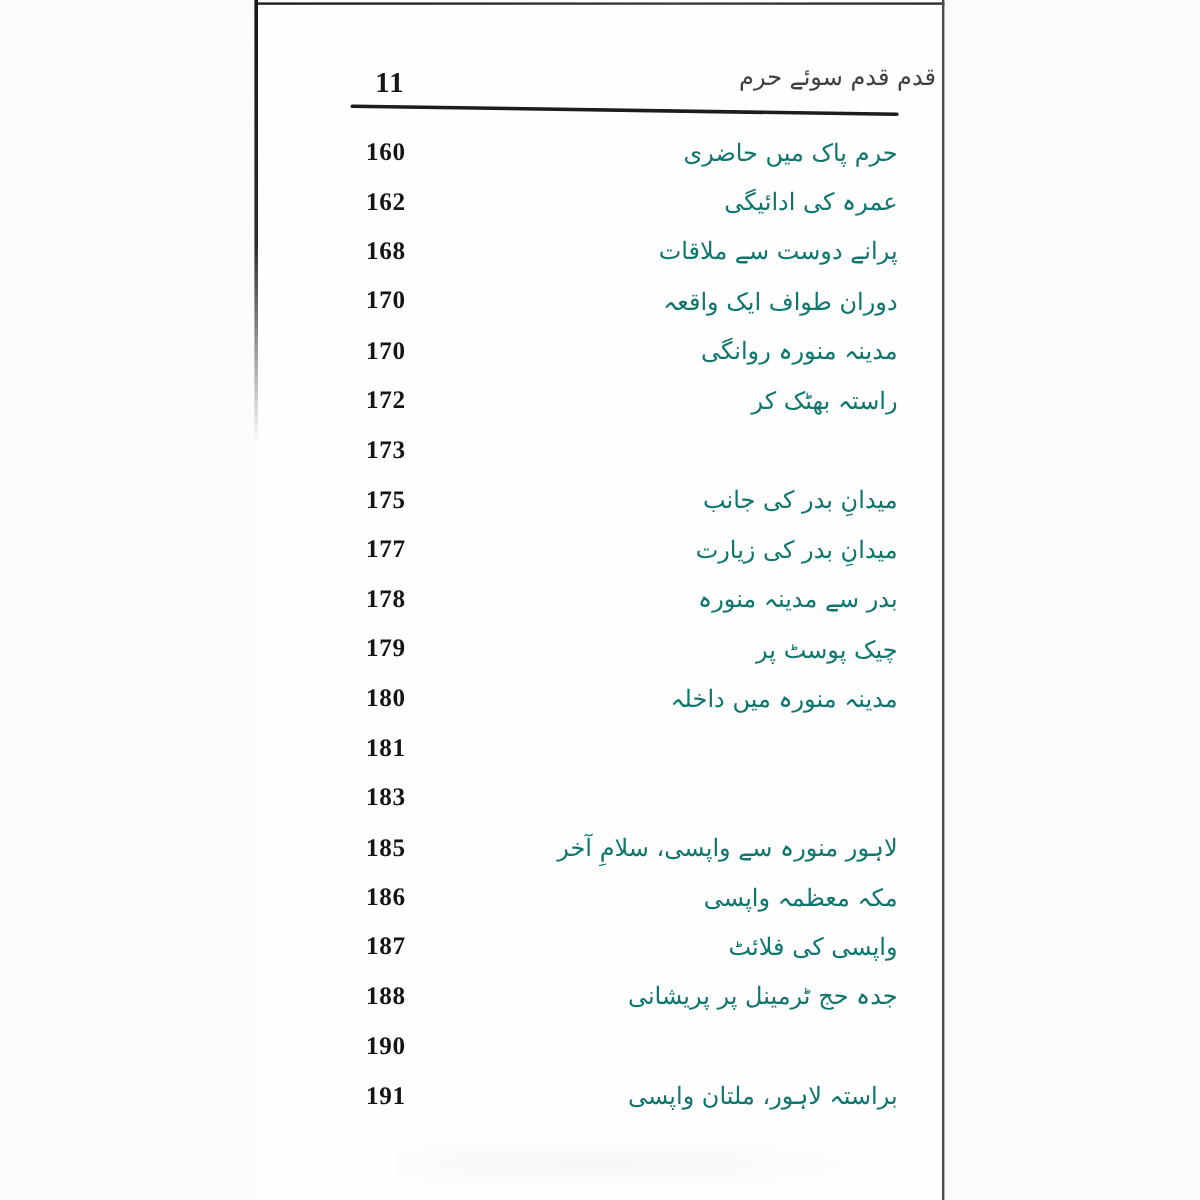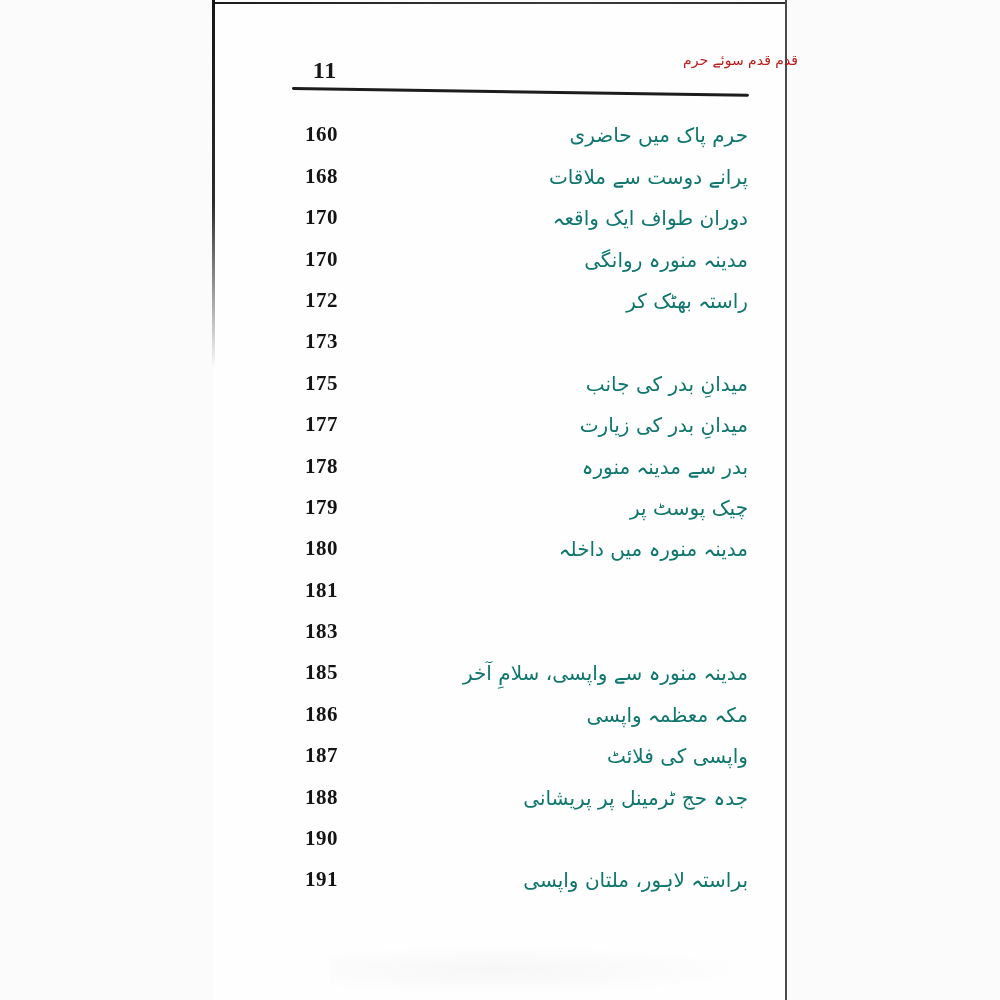--- a/index.html
+++ b/index.html
@@ -26,37 +26,37 @@
     position:absolute; left:212px; top:0; width:3px; height:370px;
     background:linear-gradient(to bottom, #161616 0%, #2c2c2c 55%, rgba(90,90,90,0) 100%);
   }
   .page-num {
     position:absolute; left:293px; top:57px; width:64px;
     text-align:center;
     font-weight:bold; font-size:24px; color:#161616;
     letter-spacing:1px;
   }
   .book-title {
-    position:absolute; right:202px; top:52px;
+    position:absolute; right:220px; top:52px;
     direction:rtl;
     font-family:"DejaVu Sans", sans-serif;
-    font-size:14px; color:#b91c1c;
+    font-size:20px; color:#404040;
     white-space:nowrap;
   }
   .header-rule {
     position:absolute; left:292px; top:87px; width:457px; height:2.5px;
     background:#1d1d1d; border-radius:2px;
     transform:rotate(0.85deg); transform-origin:left center;
   }
   .toc {
     position:absolute; left:213px; top:106px; width:572px;
   }
   .toc-row {
     height:41.4px;
-    display:flex; align-items:flex-end;
+    display:flex; align-items:center;
   }
   .toc-page {
     width:125px; flex:0 0 125px;
     text-align:right;
     font-family:"Liberation Serif", serif;
     font-weight:bold; font-size:21px; color:#141414;
     letter-spacing:0.5px;
   }
   .toc-title {
     flex:1;
@@ -80,20 +80,24 @@
 <div class="edge-right"></div>
 
 <div class="page-num">11</div>
 <div class="book-title">قدم قدم سوئے حرم</div>
 <div class="header-rule"></div>
 
 <div class="toc">
   <div class="toc-row">
     <span class="toc-page">160</span>
     <span class="toc-title">حرم پاک میں حاضری</span>
+  </div>
+  <div class="toc-row">
+    <span class="toc-page">162</span>
+    <span class="toc-title">عمرہ کی ادائیگی</span>
   </div>
   <div class="toc-row">
     <span class="toc-page">168</span>
     <span class="toc-title">پرانے دوست سے ملاقات</span>
   </div>
   <div class="toc-row">
     <span class="toc-page">170</span>
     <span class="toc-title">دوران طواف ایک واقعہ</span>
   </div>
   <div class="toc-row">
@@ -128,21 +132,21 @@
     <span class="toc-title">مدینہ منورہ میں داخلہ</span>
   </div>
   <div class="toc-row">
     <span class="toc-page">181</span>
   </div>
   <div class="toc-row">
     <span class="toc-page">183</span>
   </div>
   <div class="toc-row">
     <span class="toc-page">185</span>
-    <span class="toc-title">مدینہ منورہ سے واپسی، سلامِ آخر</span>
+    <span class="toc-title">لاہور منورہ سے واپسی، سلامِ آخر</span>
   </div>
   <div class="toc-row">
     <span class="toc-page">186</span>
     <span class="toc-title">مکہ معظمہ واپسی</span>
   </div>
   <div class="toc-row">
     <span class="toc-page">187</span>
     <span class="toc-title">واپسی کی فلائٹ</span>
   </div>
   <div class="toc-row">

